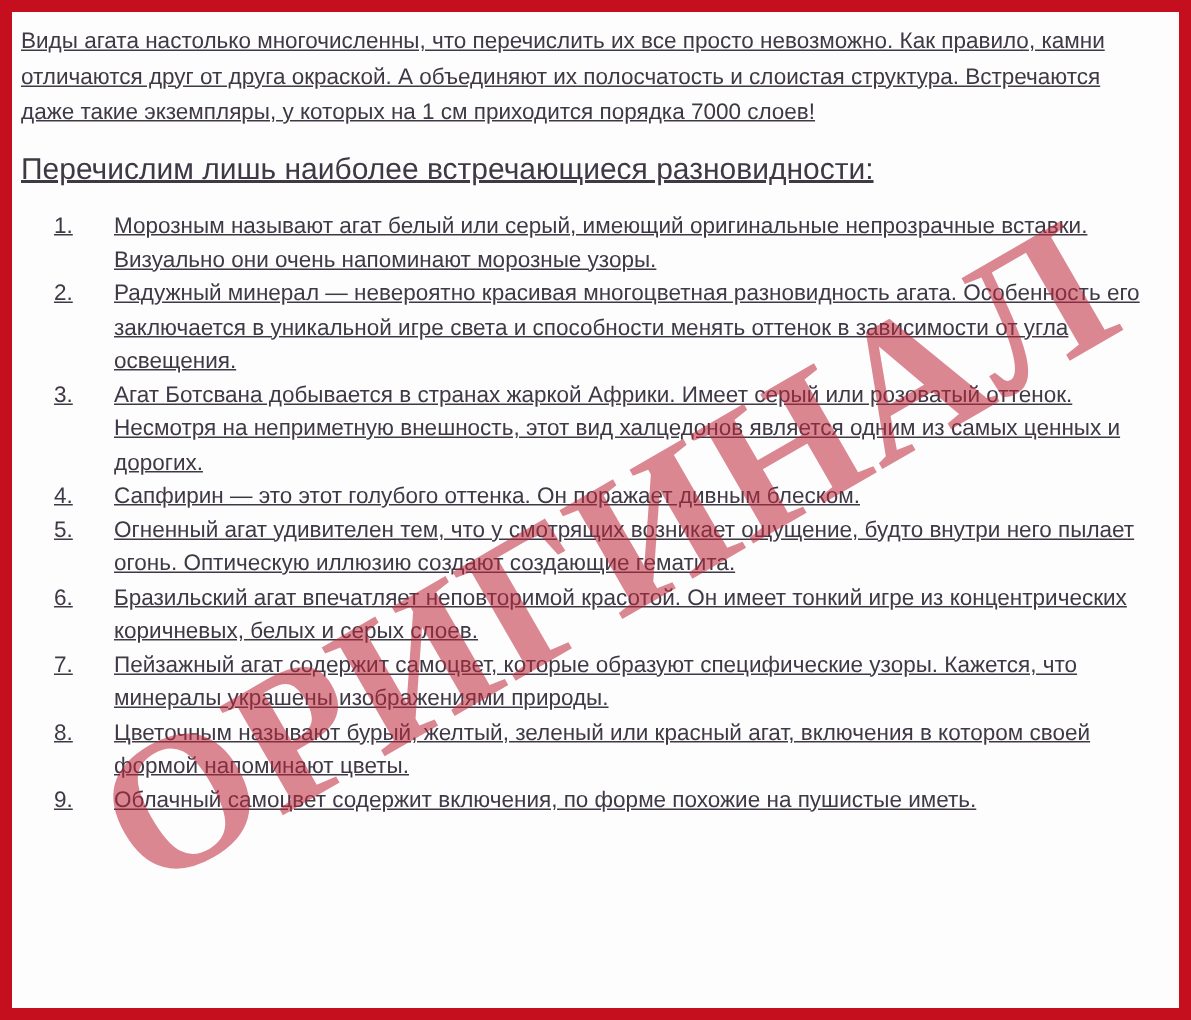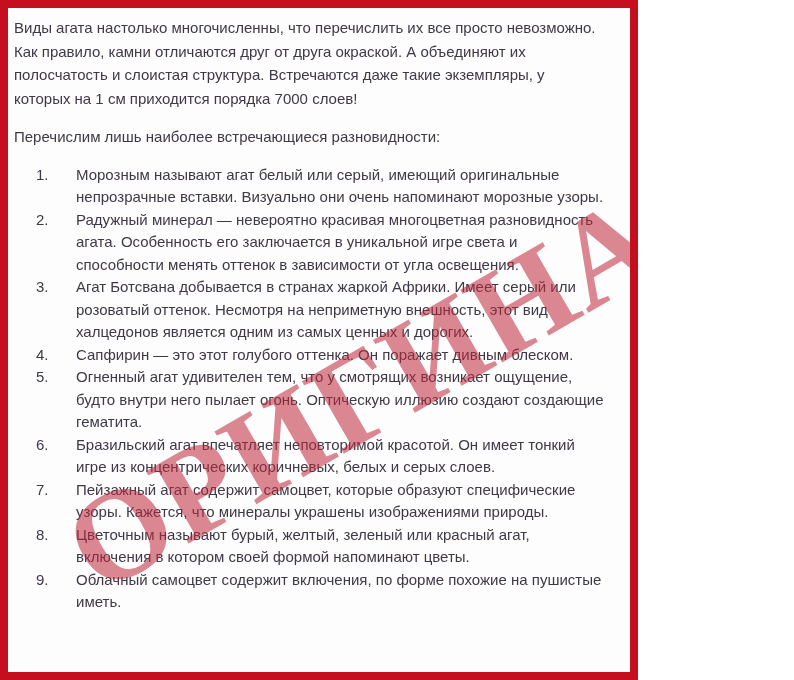--- a/index.html
+++ b/index.html
@@ -2,41 +2,42 @@
 <html style="--border-color: #c50f1e; --text-color: #3f3845; --page-bg: #fdfdfd; --watermark-color: #be283c;"><head>
 <meta charset="utf-8">
 <style>
   html, body {
     margin: 0;
     padding: 0;
     background: #ffffff;
   }
   .page {
     position: relative;
-    width: 638px;
+    width: 794px;
     height: 680px;
     box-sizing: border-box;
     border: 8px solid var(--border-color, #c50f1e);
     background: var(--page-bg, #fdfdfd);
     overflow: hidden;
     font-family: "Liberation Sans", sans-serif;
     color: var(--text-color, #3f3845);
+    text-decoration: underline;
   }
   .content {
     position: relative;
     padding: 4px 26px 0 6px;
   }
   .intro-p {
     margin: 4px 0 0 0;
     font-size: 15px;
     line-height: 23.5px;
   }
   .lead-p {
     margin: 15px 0 0 0;
-    font-size: 15px;
+    font-size: 20px;
     line-height: 23.5px;
   }
   ol.agate-list {
     list-style: none;
     margin: 15px 0 0 0;
     padding: 0;
     font-size: 15px;
     line-height: 22.5px;
   }
   ol.agate-list li {

